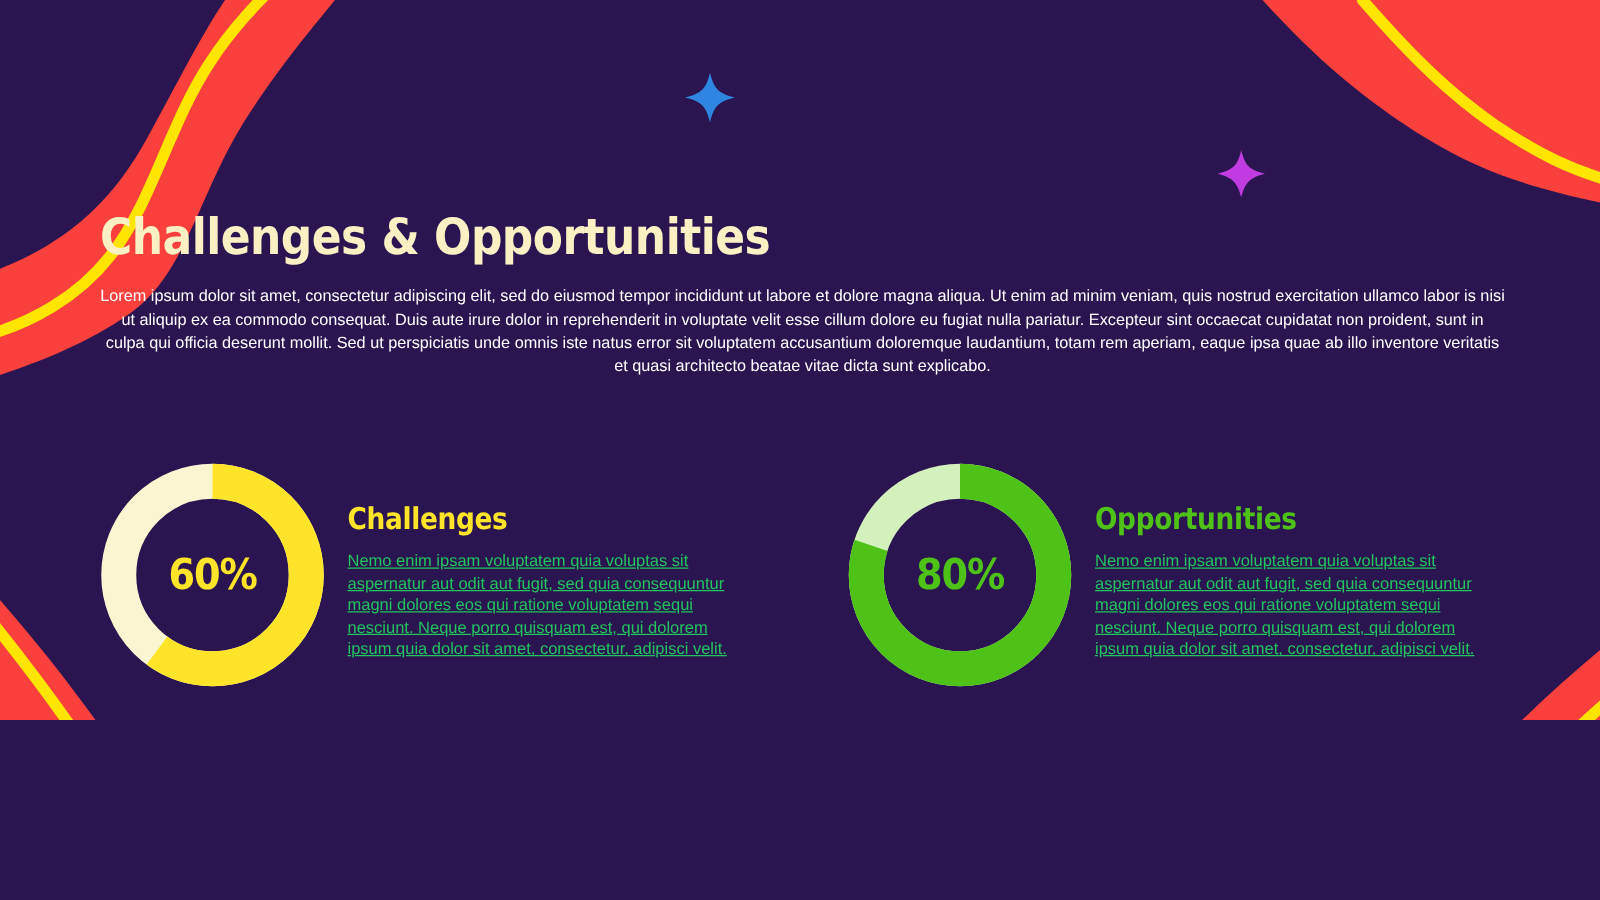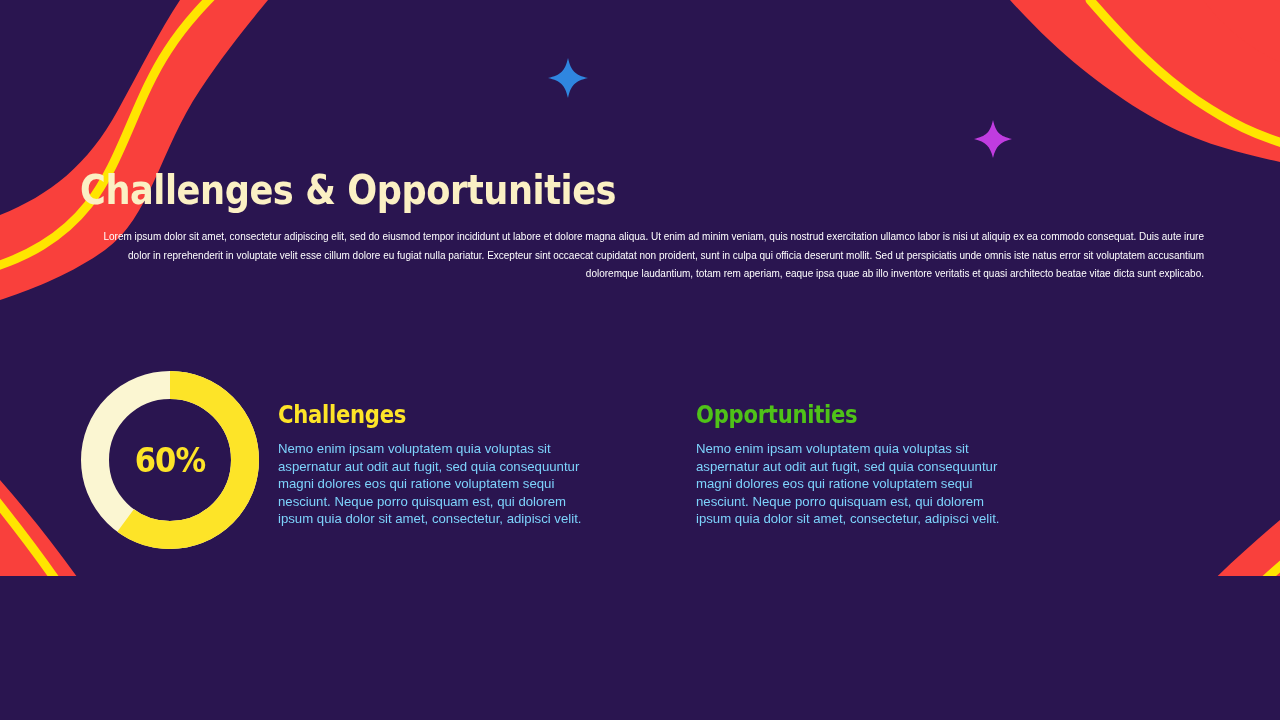--- a/index.html
+++ b/index.html
@@ -36,24 +36,24 @@
     transform-origin:left center;
     color:#fbf0c4;
     white-space:nowrap;
   }
 
   
   #intro {
     position:absolute;
     left:80px; top:228px;
     width:1124px;
-    font-size:10px;
+    font-size:13px;
     line-height:18.5px;
     color:#ffffff;
-    text-align:right;
+    text-align:center;
   }
 
   
   .column {
     position:absolute;
     top:370px;
     display:flex;
     align-items:flex-start;
   }
   #col-challenges { left:80px; }
@@ -93,21 +93,22 @@
     transform:scaleX(0.88);
     transform-origin:left center;
     white-space:nowrap;
     margin-bottom:12px;
   }
   .head-yellow { color:#fde428; }
   .head-green  { color:#4fc218; }
   .col-body {
     font-size:13.2px;
     line-height:17.6px;
-    color:#7dd3fc;
+    color:#22c55e;
+    text-decoration:underline;
   }
 </style>
 </head>
 <body>
 
 <div id="slide">
 
   <svg class="deco-layer" viewBox="0 0 1280 720" xmlns="http://www.w3.org/2000/svg">
 
     <g>
@@ -154,19 +155,26 @@
       </svg>
       <div class="donut-label lbl-yellow">60%</div>
     </div>
     <div class="col-text">
       <div class="col-heading head-yellow">Challenges</div>
       <div class="col-body">Nemo enim ipsam voluptatem quia voluptas sit aspernatur aut odit aut fugit, sed quia consequuntur magni dolores eos qui ratione voluptatem sequi nesciunt. Neque porro quisquam est, qui dolorem ipsum quia dolor sit amet, consectetur, adipisci velit.</div>
     </div>
   </div>
 
   <div class="column" id="col-opportunities">
+    <div class="donut-wrap">
+      <svg viewBox="0 0 180 180" xmlns="http://www.w3.org/2000/svg">
+        <circle cx="90" cy="90" r="75" fill="none" stroke="#d4f0bc" stroke-width="28"></circle>
+        <circle cx="90" cy="90" r="75" fill="none" stroke="#4fc218" stroke-width="28" stroke-dasharray="376.99 471.24" transform="rotate(-90 90 90)"></circle>
+      </svg>
+      <div class="donut-label lbl-green">80%</div>
+    </div>
     <div class="col-text">
       <div class="col-heading head-green">Opportunities</div>
       <div class="col-body">Nemo enim ipsam voluptatem quia voluptas sit aspernatur aut odit aut fugit, sed quia consequuntur magni dolores eos qui ratione voluptatem sequi nesciunt. Neque porro quisquam est, qui dolorem ipsum quia dolor sit amet, consectetur, adipisci velit.</div>
     </div>
   </div>
 
 </div>
 
 </body></html>

